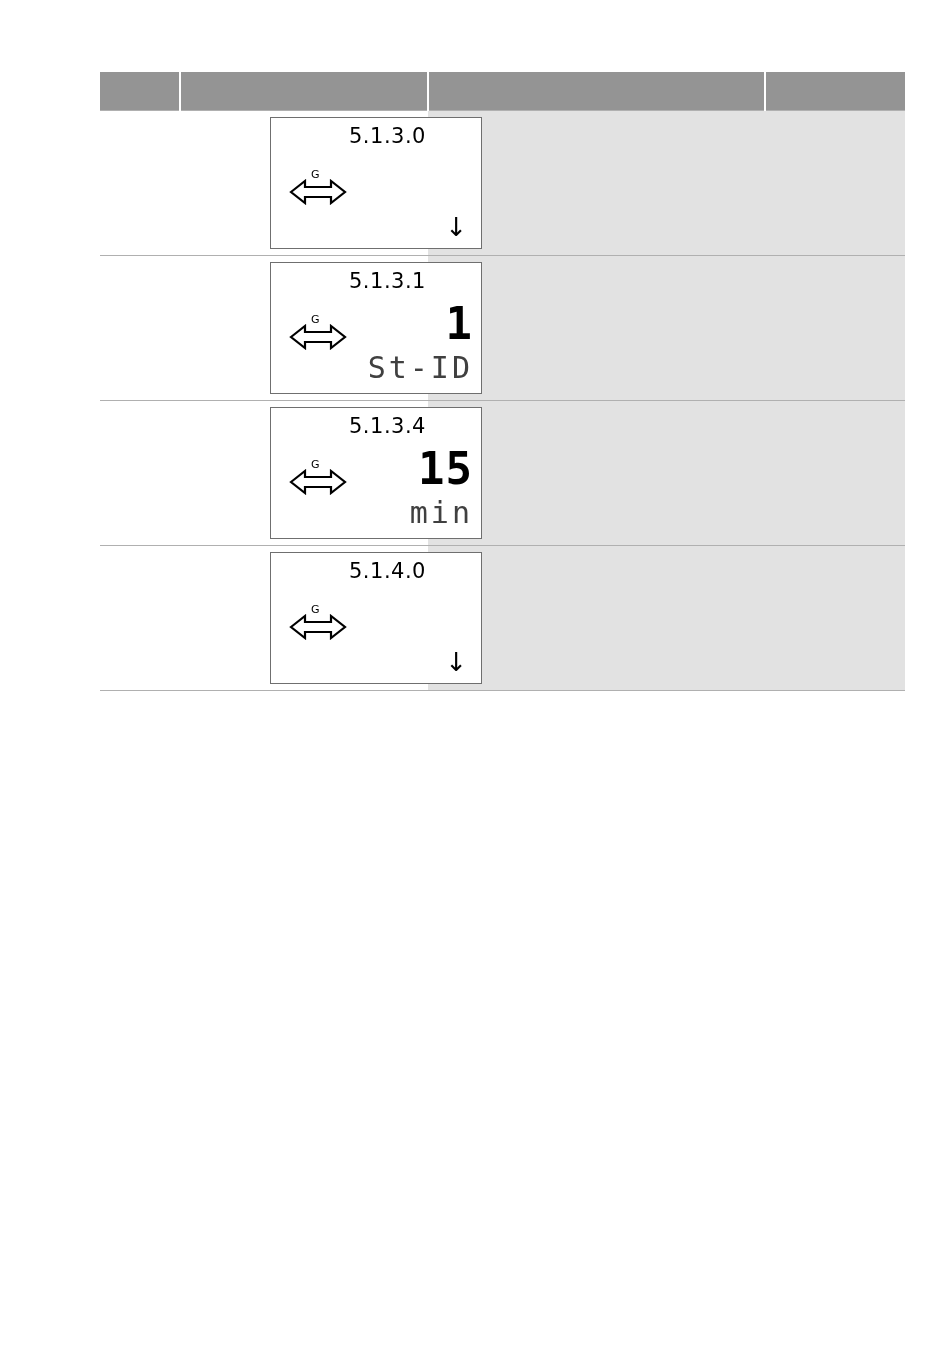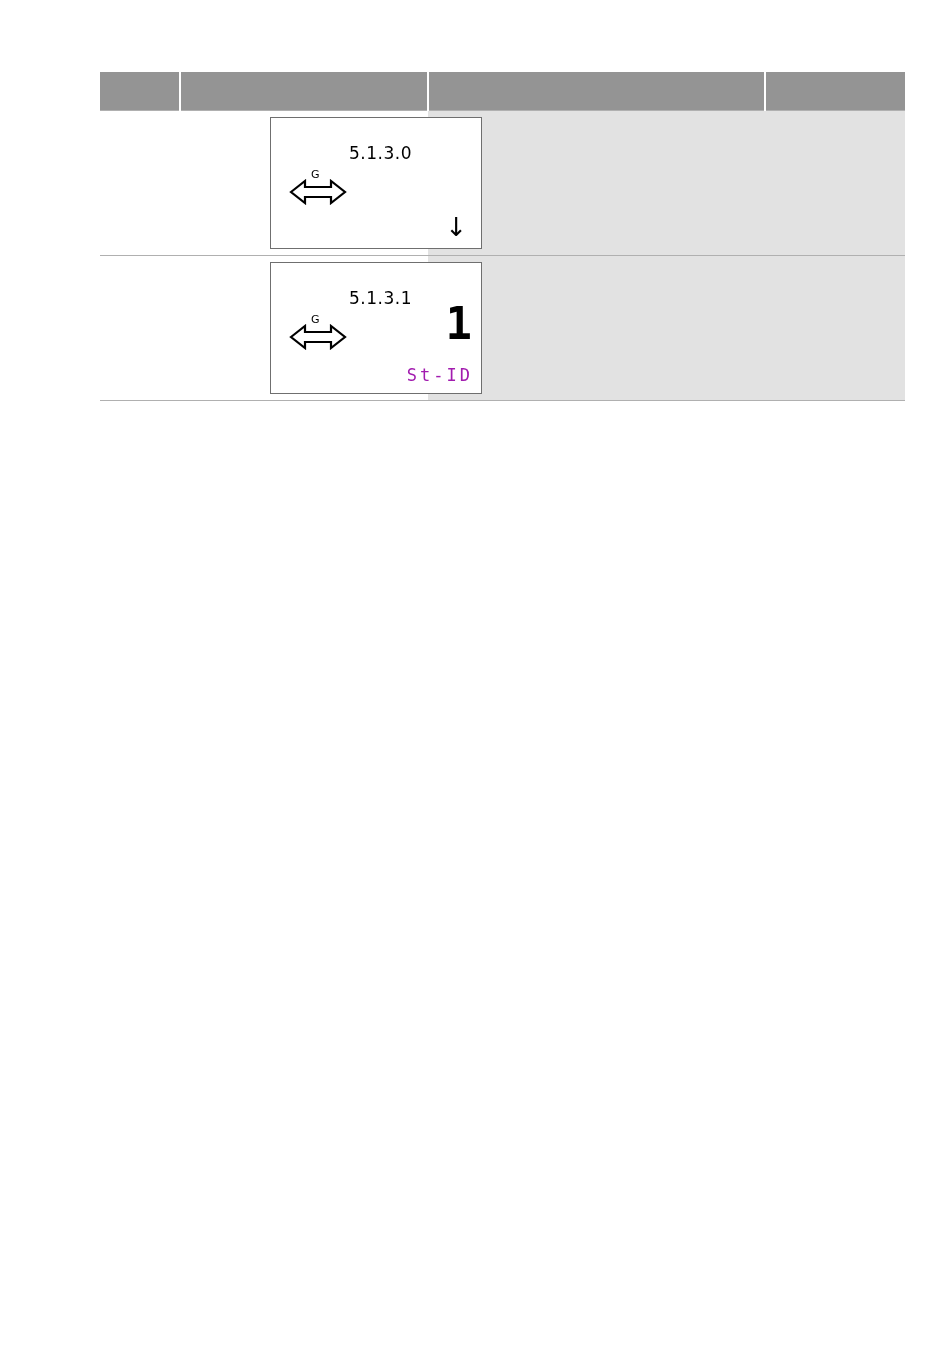--- a/index.html
+++ b/index.html
@@ -68,44 +68,44 @@
     top: 6px;
     width: 212px;
     height: 132px;
     border: 1px solid #6f6f6f;
     background: #ffffff;
     box-sizing: border-box;
   }
   .lcd .code {
     position: absolute;
     left: 78px;
-    top: 25px;
-    font-size: 17px;
+    top: 6px;
+    font-size: 21px;
     letter-spacing: 0.5px;
     color: #000;
     font-family: "DejaVu Sans", sans-serif;
   }
   .lcd .value {
     position: absolute;
     right: 8px;
     top: 38px;
     font-size: 44px;
     font-weight: bold;
     letter-spacing: 1px;
     color: #000;
     font-family: "DejaVu Sans Mono", monospace;
     line-height: 46px;
   }
   .lcd .unit {
     position: absolute;
     right: 8px;
     bottom: 8px;
-    font-size: 17px;
+    font-size: 30px;
     letter-spacing: 3px;
-    color: #a21caf;
+    color: #404040;
     font-family: "DejaVu Sans Mono", monospace;
   }
   .lcd .downarrow {
     position: absolute;
     right: 14px;
     bottom: 8px;
     font-size: 26px;
     color: #000;
     font-family: "DejaVu Sans", sans-serif;
     line-height: 26px;
@@ -191,20 +191,66 @@
               </div>
             </div>
           </div>
         </td>
         <td class="shade"></td>
         <td class="shade"></td>
       </tr>
 
 
 
-
-
-
+      <tr>
+        <td>
+            <div class="cell-inner"></div>
+          </td>
+        <td>
+          <div class="cell-inner">
+            <div class="lcd">
+              <div class="code">5.1.3.4</div>
+              <div class="value">15</div>
+              <div class="unit">min</div>
+              <div class="downarrow"></div>
+              <div class="lcd-arrow">
+                <span class="g">G</span>
+                <svg width="58" height="44" viewBox="0 0 58 44">
+                  <polygon points="2,22 16,11 16,17 42,17 42,11 56,22 42,33 42,27 16,27 16,33" fill="#ffffff" stroke="#000000" stroke-width="2.2"></polygon>
+                </svg>
+              </div>
+            </div>
+          </div>
+        </td>
+        <td class="shade"></td>
+        <td class="shade"></td>
+      </tr>
+
+
+
+      <tr>
+        <td>
+            <div class="cell-inner"></div>
+          </td>
+        <td>
+          <div class="cell-inner">
+            <div class="lcd">
+              <div class="code">5.1.4.0</div>
+              <div class="value"></div>
+              <div class="unit"></div>
+              <div class="downarrow">↓</div>
+              <div class="lcd-arrow">
+                <span class="g">G</span>
+                <svg width="58" height="44" viewBox="0 0 58 44">
+                  <polygon points="2,22 16,11 16,17 42,17 42,11 56,22 42,33 42,27 16,27 16,33" fill="#ffffff" stroke="#000000" stroke-width="2.2"></polygon>
+                </svg>
+              </div>
+            </div>
+          </div>
+        </td>
+        <td class="shade"></td>
+        <td class="shade"></td>
+      </tr>
 
     </tbody>
   </table>
 
 </div>
 
 </body></html>

